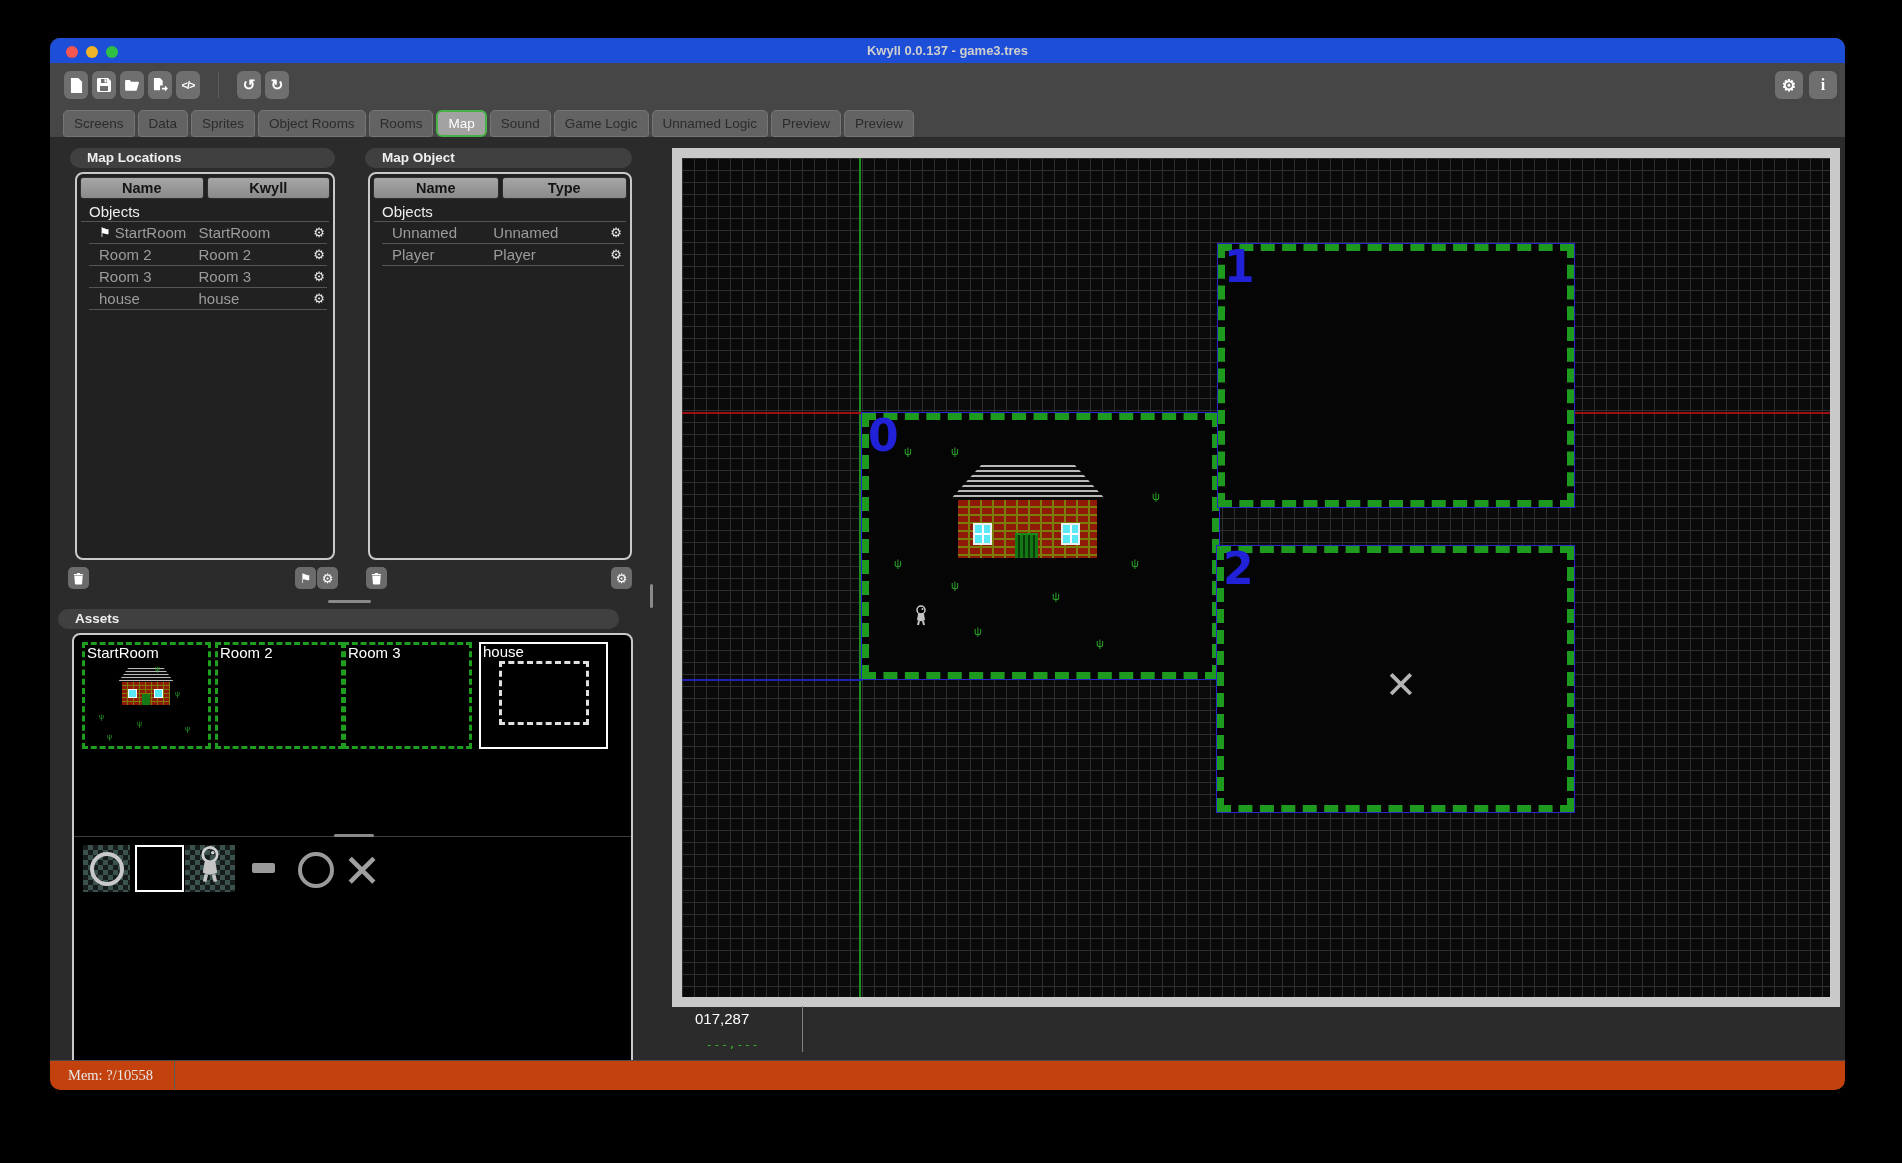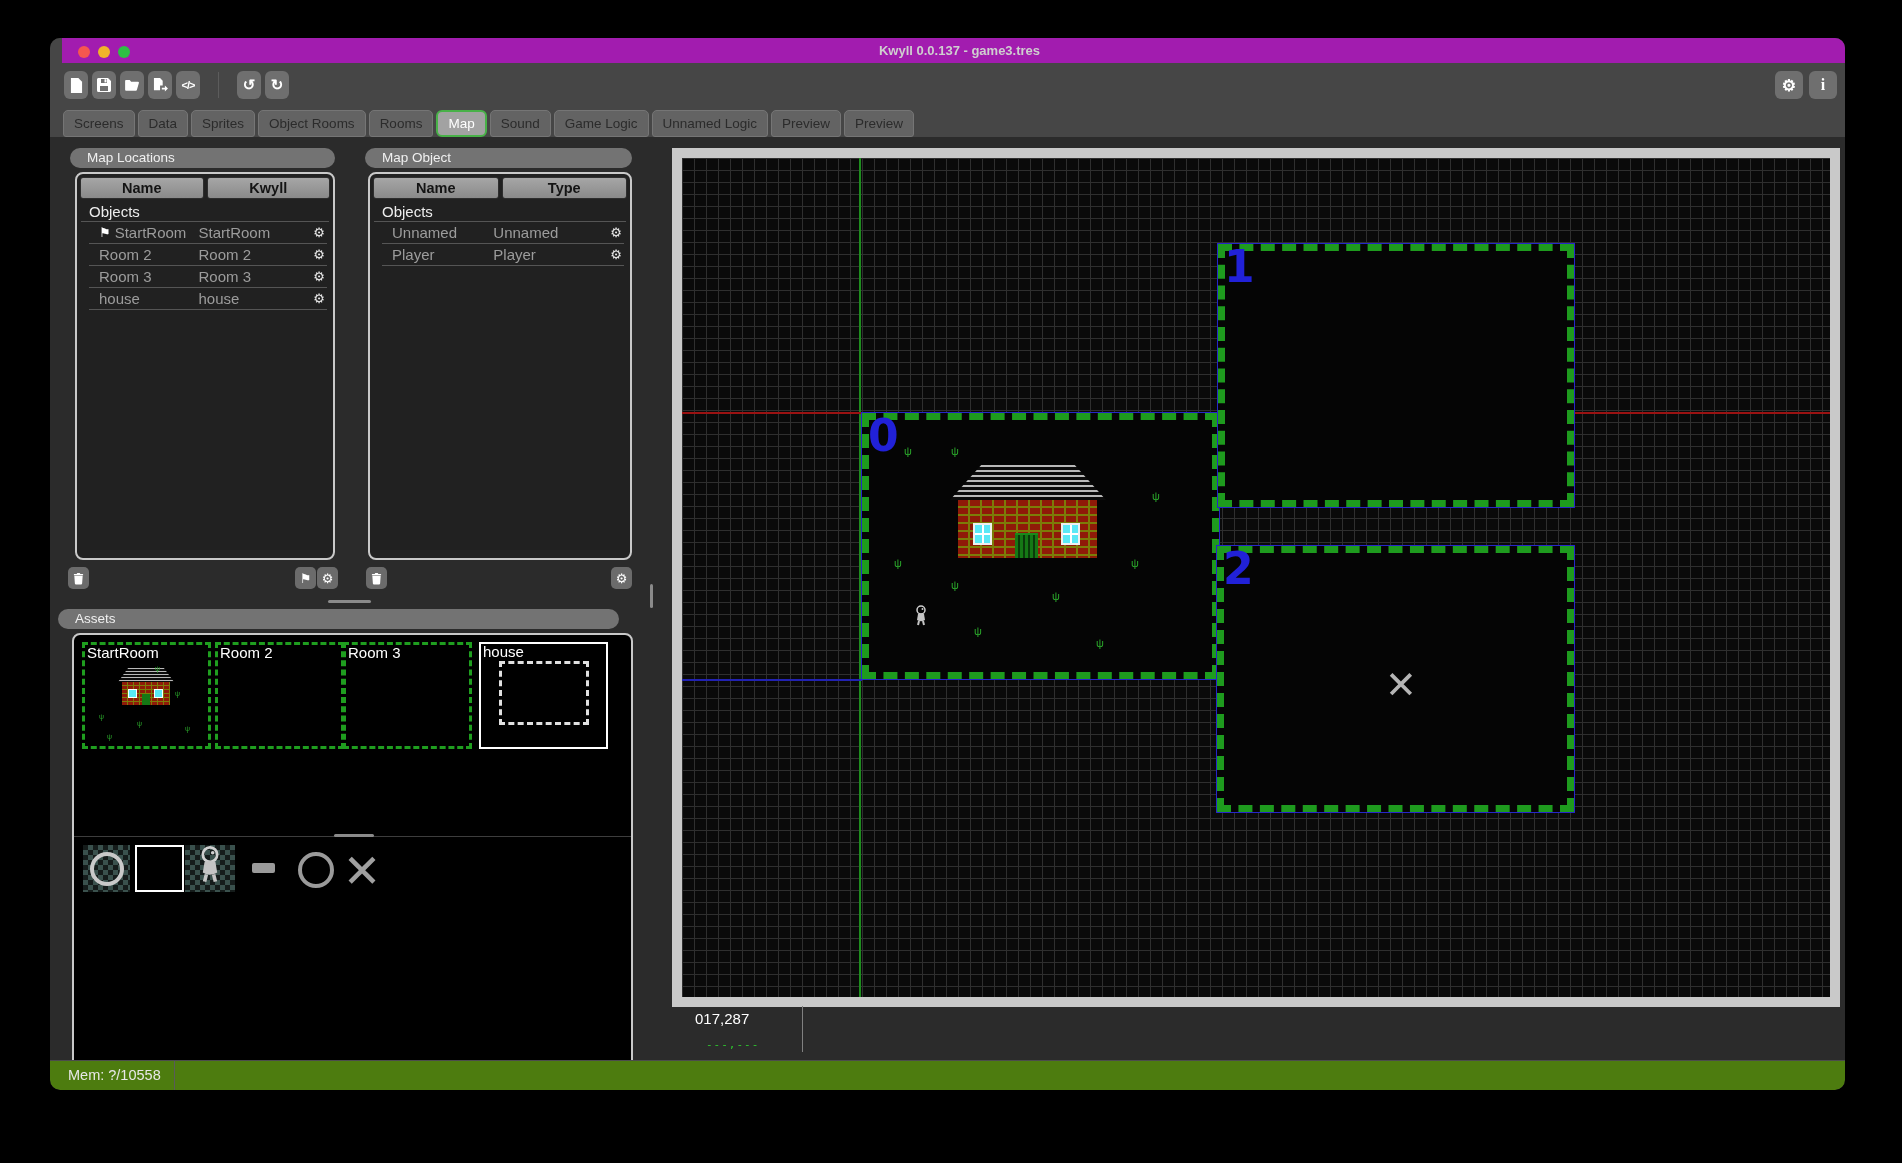--- a/index.html
+++ b/index.html
@@ -3,21 +3,21 @@
 <meta charset="utf-8">
 <style>
   * { margin:0; padding:0; box-sizing:border-box; }
   html,body { width:1902px; height:1163px; background:#000; font-family:"Liberation Sans", sans-serif; overflow:hidden; }
 
   #window { position:absolute; left:50px; top:38px; width:1795px; height:1052px;
             background:#2b2b2b; border-radius:10px; overflow:hidden; }
 
   
   #header-zone { position:absolute; left:0; top:0; width:100%; height:99px; background:#464646; }
-  #titlebar { position:absolute; left:12px; top:0; width:100%; height:25px; background:#a21caf; }
+  #titlebar { position:absolute; left:0; top:0; width:100%; height:25px; background:#1d4ed8; }
   .traffic { position:absolute; left:16px; top:8px; display:flex; gap:8px; }
   .tl { width:12px; height:12px; border-radius:50%; display:inline-block; }
   .tl.red{ background:#f55750; } .tl.yellow{ background:#f0b429; } .tl.green{ background:#2fbf44; }
   #window-title { position:absolute; top:5px; left:0; width:100%; text-align:center;
                   color:#cfcfcf; font-size:13px; font-weight:bold; }
 
   #toolbar { position:absolute; left:14px; top:33px; display:flex; align-items:center; gap:4px; }
   .tb-btn { width:24px; height:28px; background:#6f6f6f; border-radius:6px;
             display:flex; align-items:center; justify-content:center; color:#fff;
             font-size:15px; font-weight:bold; }
@@ -26,22 +26,22 @@
   #toolbar-right { position:absolute; top:33px; right:8px; display:flex; gap:6px; }
   #toolbar-right .tb-btn { width:28px; height:28px; font-size:16px; }
   .info-glyph { font-family:"Liberation Serif", serif; font-weight:bold; font-size:16px; }
 
   #tabbar { position:absolute; left:13px; top:72px; display:flex; gap:3px; }
   .tab { height:27px; line-height:25px; padding:0 10px; background:#636363; color:#2b2b2b;
          font-size:13.5px; border:1px solid #757575; border-radius:5px 5px 3px 3px; white-space:nowrap; }
   .tab.active { background:#a2a2a2; color:#fff; border:2px solid #48b148; line-height:23px; border-radius:6px; }
 
   
-  .panel-pill { position:absolute; height:20px; background:#737373; border-radius:10px;
-                color:#f0f0f0; font-size:13.5px; line-height:20px; padding-left:17px; }
+  .panel-pill { position:absolute; height:20px; background:#404040; border-radius:10px;
+                color:#f0f0f0; font-size:13.5px; line-height:20px; padding-left:17px;font-weight:bold; }
   .panel-body { position:absolute; background:#212121; border:2px solid #c9c9c9; border-radius:8px; overflow:hidden; }
   .cols { display:flex; gap:3px; padding:3px 3px 1px 3px; }
   .col-btn { flex:1; height:22px; line-height:20px; background:linear-gradient(#a6a6a6,#8a8a8a);
              border:1px solid #2e2e2e; border-radius:3px; color:#141414; font-weight:bold;
              font-size:14.5px; text-align:center; }
   .group-row { color:#ededed; font-size:15px; height:21px; line-height:21px; padding-left:8px;
                border-bottom:1px solid #555; margin:1px 4px 0 4px; }
   .t-row { display:flex; align-items:center; height:22px; border-bottom:1px solid #555;
            margin:0 6px 0 12px; font-size:15px; color:#9c9c9c; }
   .t-cell-1 { width:46%; padding-left:10px; display:flex; align-items:center; gap:4px; overflow:hidden; }
@@ -108,22 +108,22 @@
                                 repeating-linear-gradient(180deg, rgba(0,0,0,0) 0 3px, #7c7c08 3px 4px); }
   .mini-win { position:absolute; width:9px; height:9px; top:7px; border:1px solid #fff; background:#5ae8f5; }
   .mini-door { position:absolute; left:20px; top:12px; width:8px; height:11px; background:#157815; }
   .mini-grass { position:absolute; color:#2aa52a; font-size:7px; line-height:1; }
 
   
   #coord-readout { position:absolute; left:645px; top:972px; color:#fff; font-size:15px; }
   #coord-placeholder { position:absolute; left:656px; top:1000px; color:#2ec62e; font-size:11px;
                        font-family:"DejaVu Sans Mono", monospace; letter-spacing:1px; }
   #coord-sep { position:absolute; left:752px; top:968px; width:1px; height:46px; background:#808080; }
-  #statusbar { position:absolute; left:0; bottom:0; width:100%; height:30px; background:#4d7c0f;
-               border-radius:0 0 10px 10px; border-top:1px solid #4c4c4c; }
+  #statusbar { position:absolute; left:0; bottom:0; width:100%; height:30px; background:#c2410c;
+               border-radius:0 0 10px 10px; border-top:1px solid #4c4c4c;font-family:Liberation Serif, serif; }
   #mem-label { position:absolute; left:18px; top:6px; color:#e8e8e8; font-size:14.5px; }
   #status-sep { position:absolute; left:124px; top:0; width:1px; height:100%; background:#5a5a5a; }
 </style>
 </head>
 <body>
 
 <div id="window">
 
   <div id="header-zone">
     <div id="titlebar">

